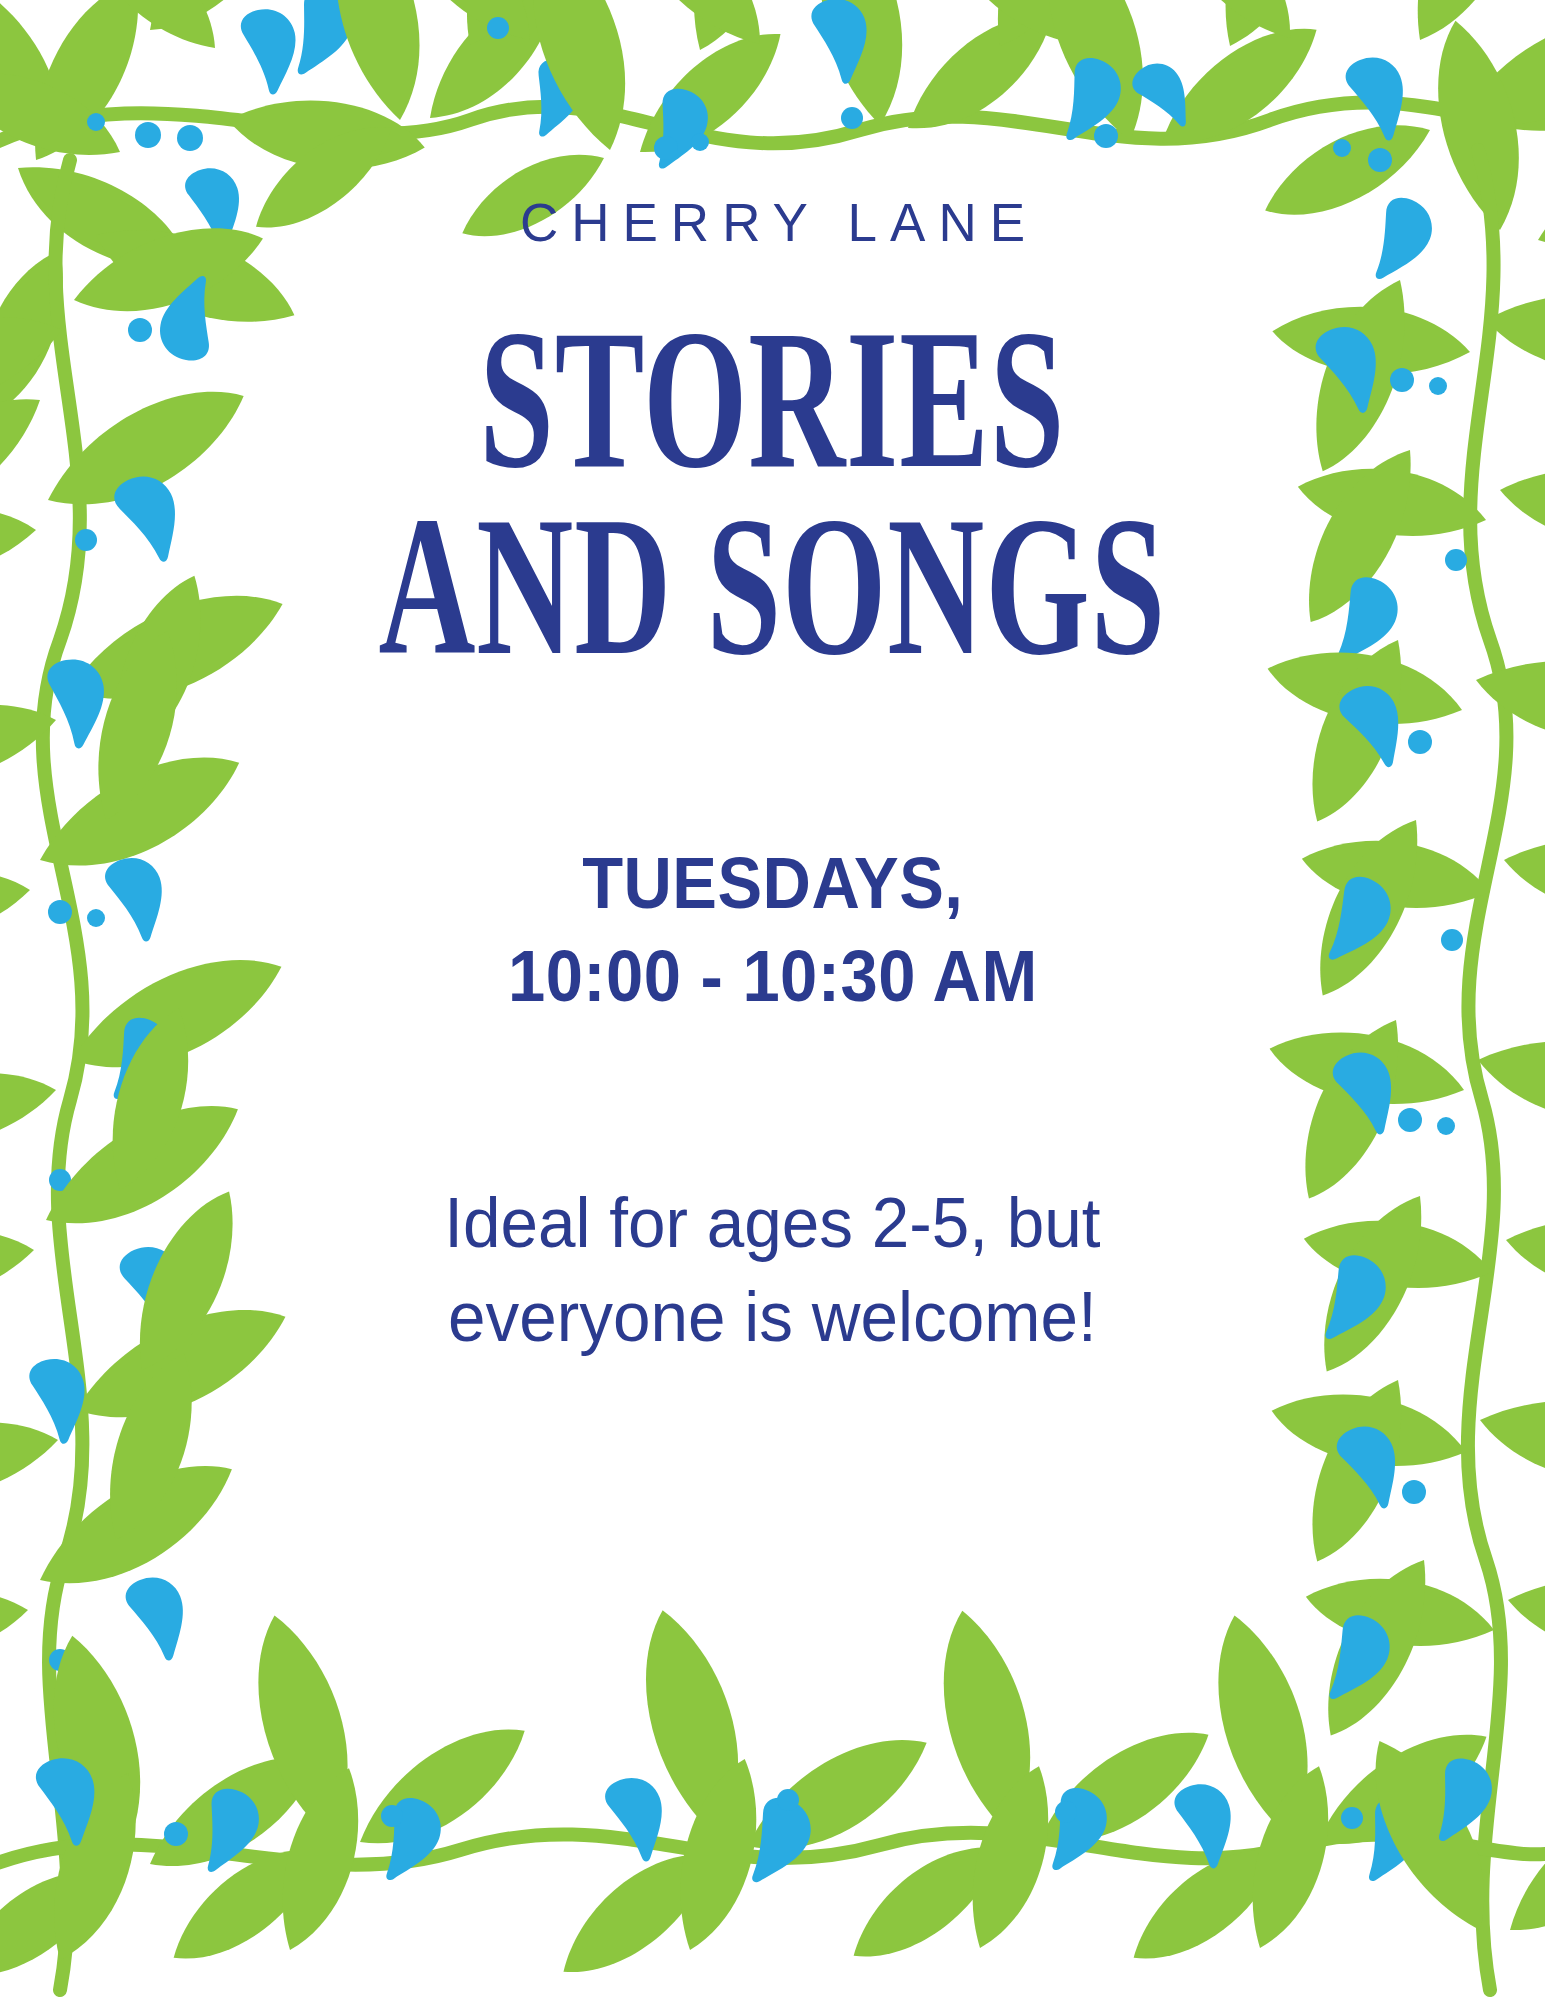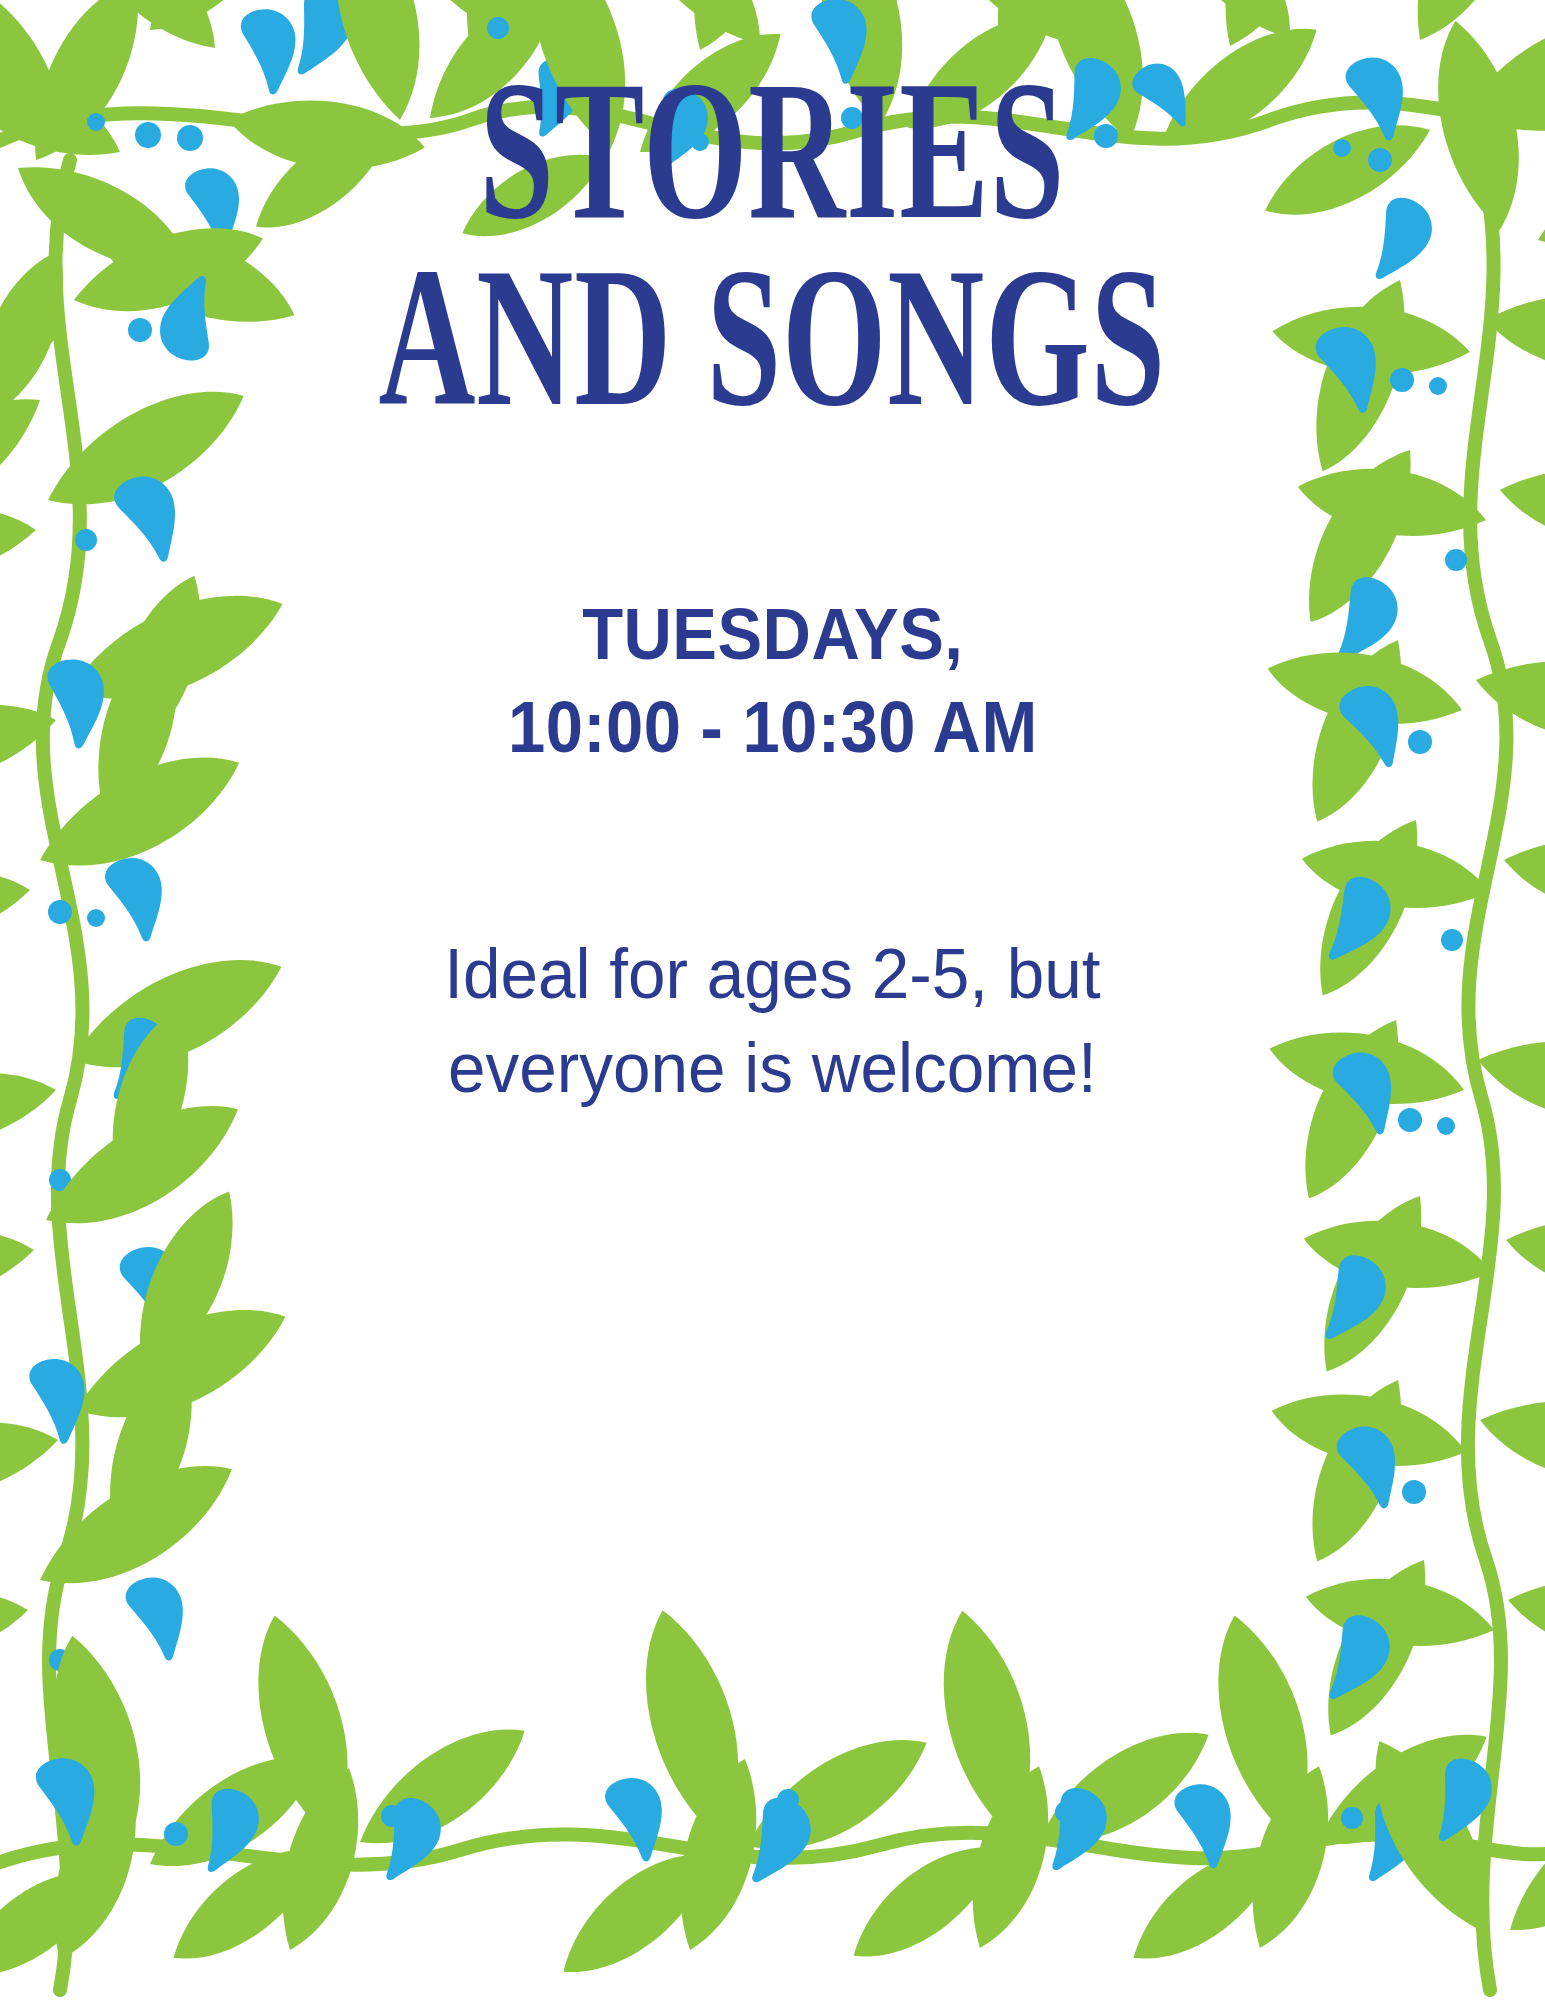--- a/index.html
+++ b/index.html
@@ -317,20 +317,21 @@
       <circle cx="1352" cy="1818" r="11" fill="#29abe2"></circle>
 
       <use href="#leaf" fill="#8cc63f" transform="translate(1480,1930) rotate(-112) scale(1.4)"></use>
       <use href="#leaf" fill="#8cc63f" transform="translate(1510,1930) rotate(-34) scale(1.25)"></use>
       <use href="#drop" fill="#29abe2" transform="translate(1470,1760) rotate(18) scale(1.2)"></use>
     </g>
   </svg>
 
   <div id="content">
 
+    <div class="eyebrow">CHERRY LANE</div>
 
     <div class="headline">
       <span class="line">STORIES</span>
       <span class="line">AND SONGS</span>
     </div>
 
     <div class="schedule">
       <span class="line">TUESDAYS,</span>
       <span class="line">10:00 - 10:30 AM</span>
     </div>

